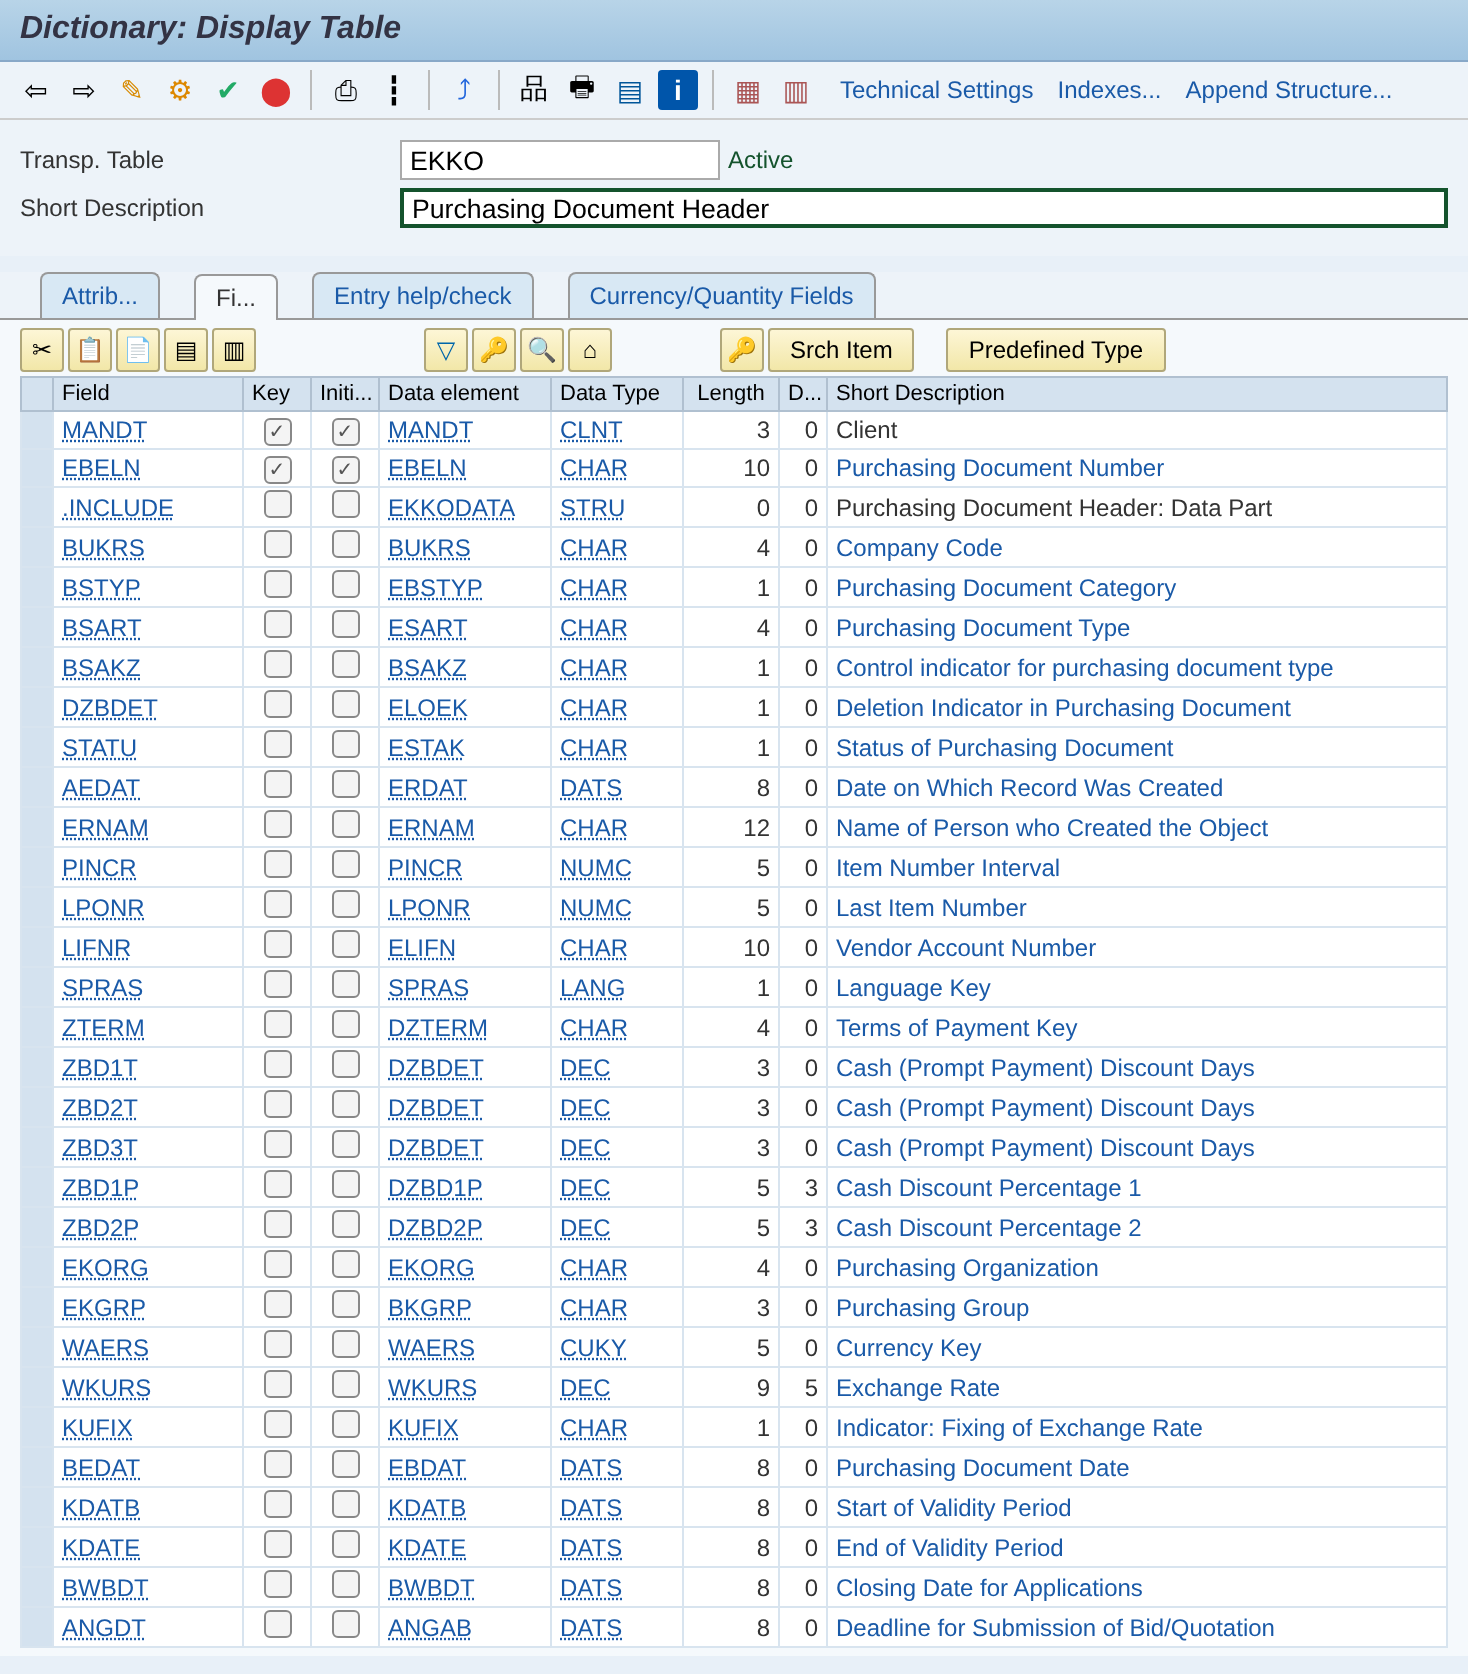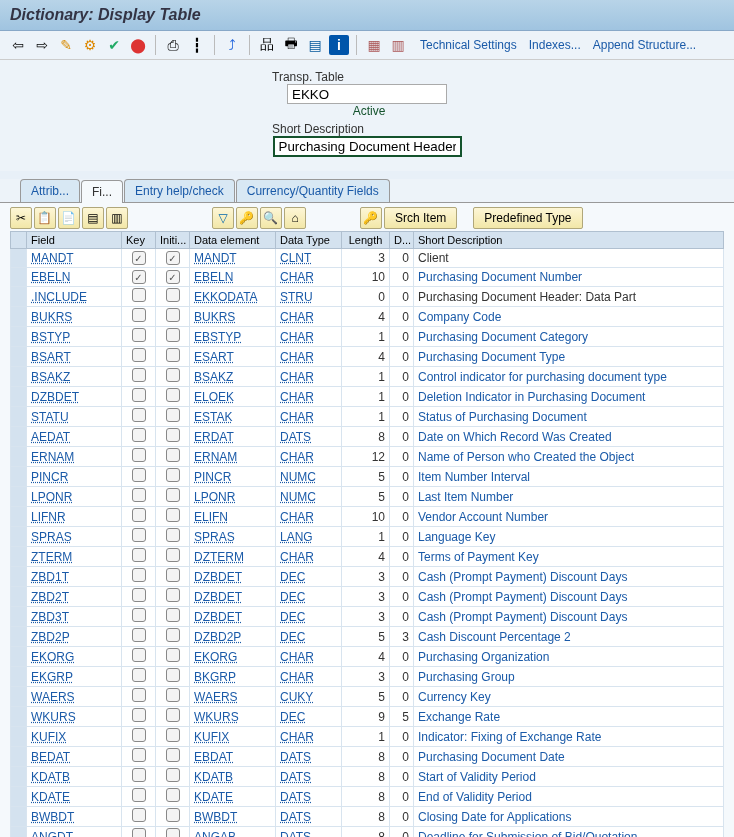--- a/index.html
+++ b/index.html
@@ -49,21 +49,20 @@
   cursor: pointer;
 }
 .info-area {
   padding: 10px;
   background: #edf3f9;
 }
 .info-row {
   display: flex;
   align-items: center;
   margin-bottom: 4px;
-  flex-direction: column;
 }
 .info-label { width: 190px; color: #333; }
 .info-input {
   width: 160px;
   height: 20px;
   border: 1px solid #aaa;
   padding: 1px 4px;
   background: #fff;
 }
 .info-status { margin-left: 4px; color: #14532d; }
@@ -72,20 +71,21 @@
   height: 20px;
   border: 2px solid #14532d;
   padding: 1px 4px;
   background: #fff;
 }
 .tabs {
   display: flex;
   padding: 0 20px;
   background: #edf3f9;
   margin-top: 8px;
+  gap: 16px;
 }
 .tab {
   padding: 4px 10px;
   border: 1px solid #999;
   border-bottom: none;
   background: #d8e8f4;
   color: #1a5aa8;
   cursor: pointer;
   border-radius: 4px 4px 0 0;
   margin-right: 1px;
@@ -480,20 +480,31 @@
             <td style="text-align:center"><span class="cb"></span></td>
             <td style="text-align:center"><span class="cb"></span></td>
             <td class="de"><a>DZBDET</a></td>
             <td class="dt"><a>DEC</a></td>
             <td class="num">3</td>
             <td class="d">0</td>
             <td class="desc"><a>Cash (Prompt Payment) Discount Days</a></td>
           </tr>
           <tr>
             <td class="rownum"></td>
+            <td class="field"><a>ZBD1P</a></td>
+            <td style="text-align:center"><span class="cb"></span></td>
+            <td style="text-align:center"><span class="cb"></span></td>
+            <td class="de"><a>DZBD1P</a></td>
+            <td class="dt"><a>DEC</a></td>
+            <td class="num">5</td>
+            <td class="d">3</td>
+            <td class="desc"><a>Cash Discount Percentage 1</a></td>
+          </tr>
+          <tr>
+            <td class="rownum"></td>
             <td class="field"><a>ZBD2P</a></td>
             <td style="text-align:center"><span class="cb"></span></td>
             <td style="text-align:center"><span class="cb"></span></td>
             <td class="de"><a>DZBD2P</a></td>
             <td class="dt"><a>DEC</a></td>
             <td class="num">5</td>
             <td class="d">3</td>
             <td class="desc"><a>Cash Discount Percentage 2</a></td>
           </tr>
           <tr>

